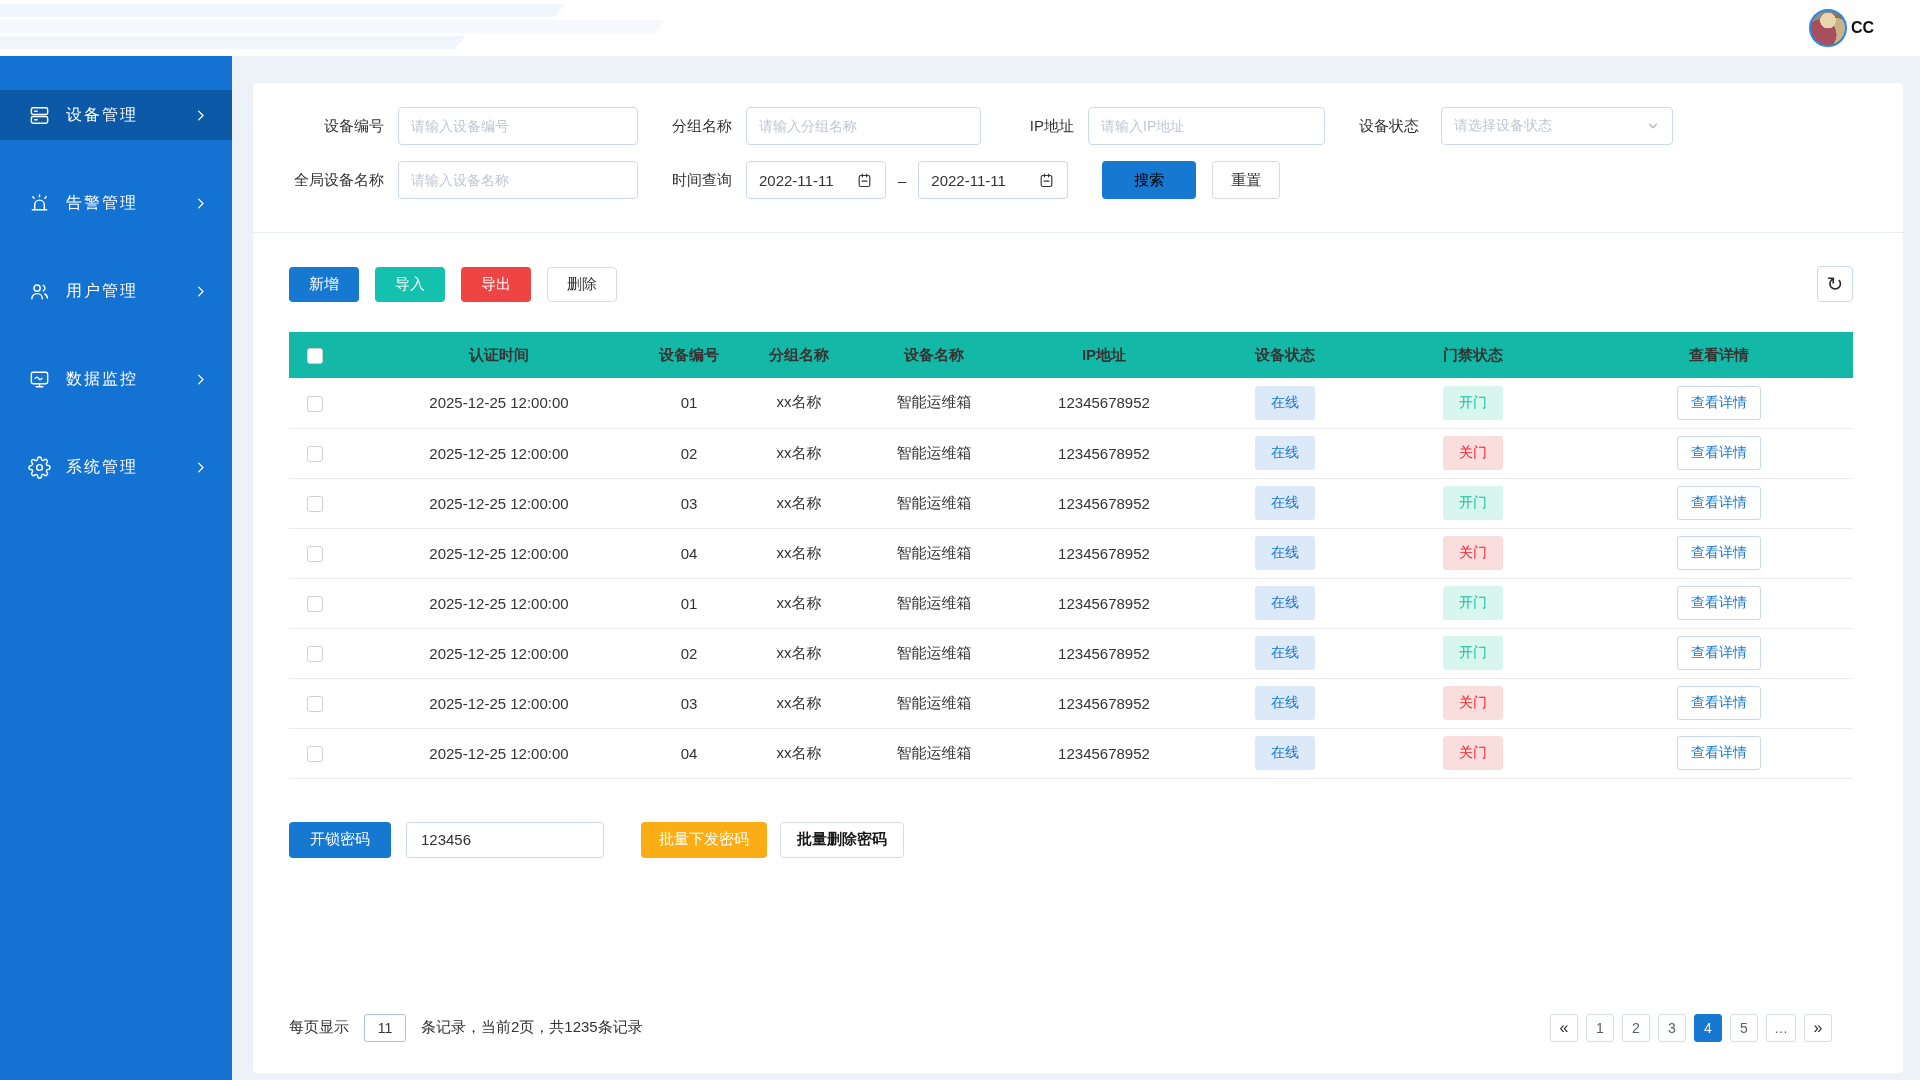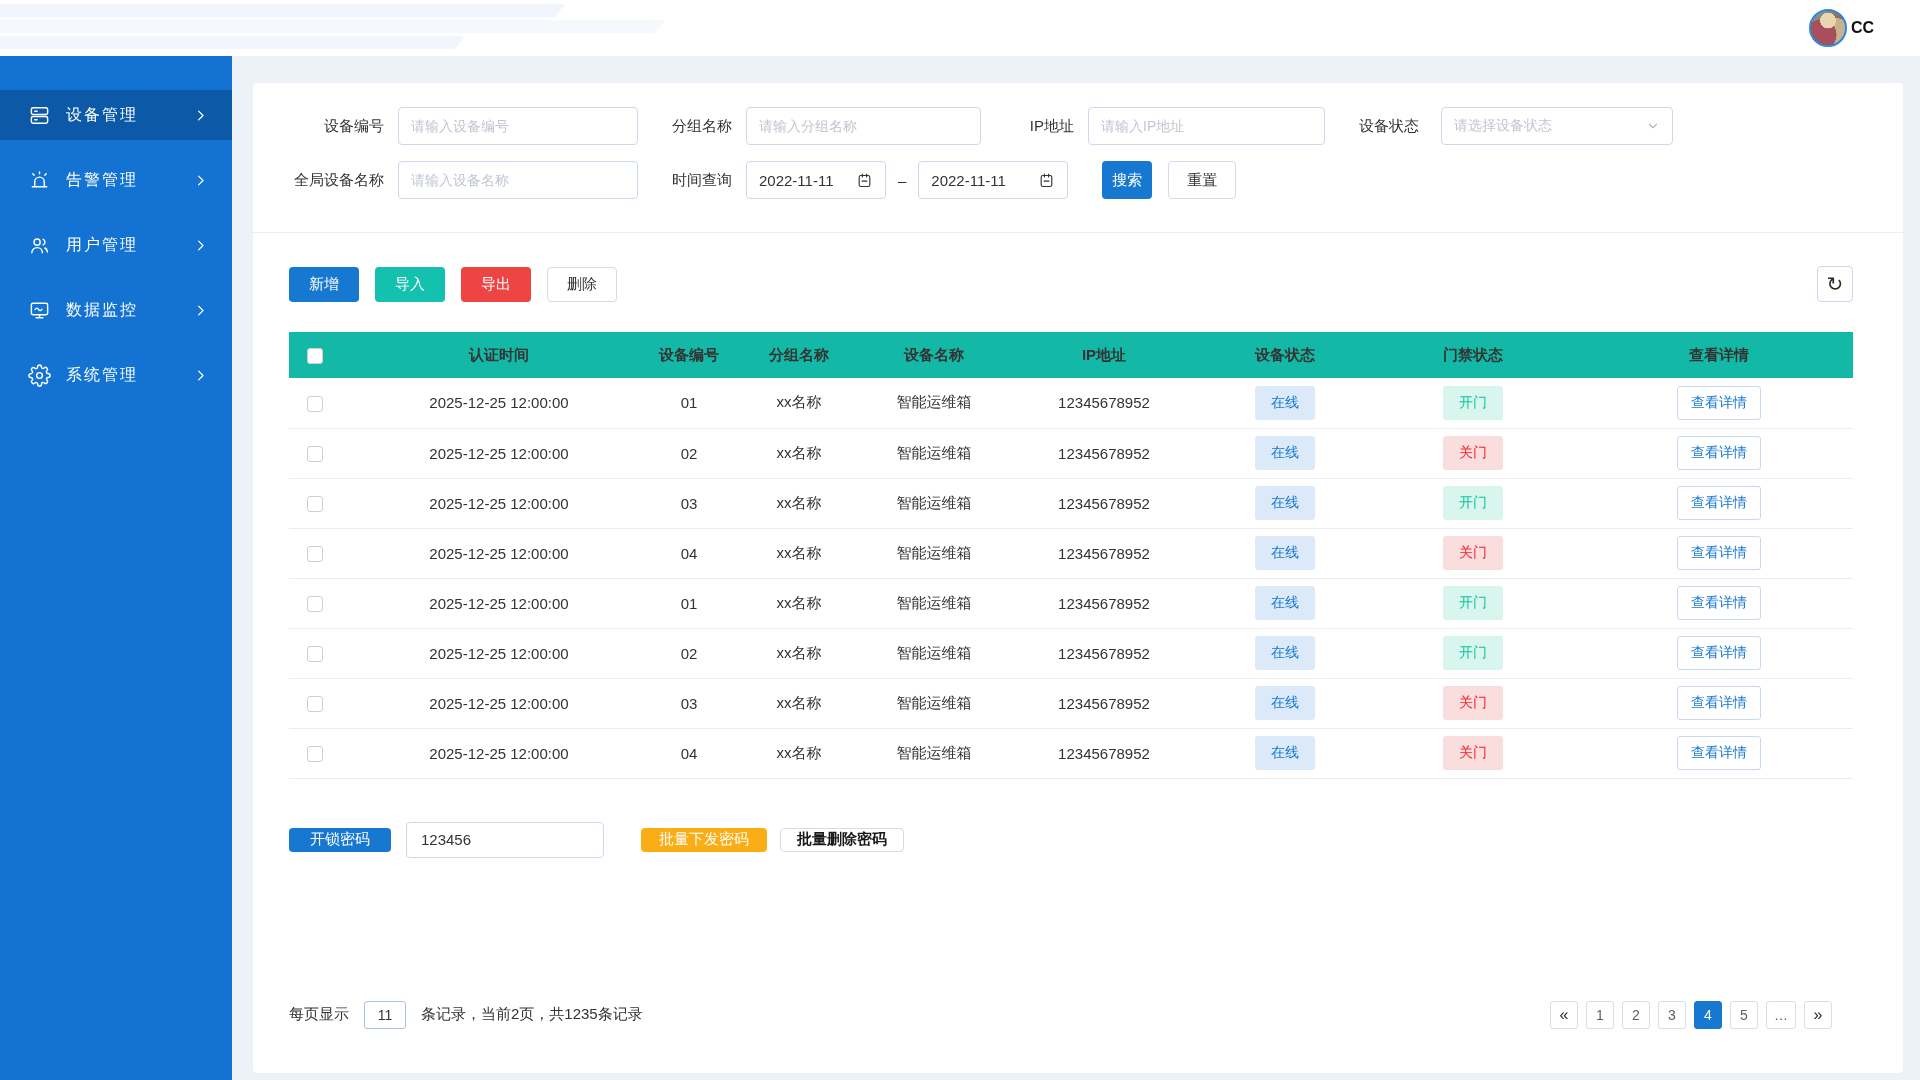--- a/index.html
+++ b/index.html
@@ -35,21 +35,21 @@
       linear-gradient(140deg, #7fa3b0 0%, #9c6b4f 45%, #7e4a45 100%);
     cursor:pointer;
   }
   .user-name { font-size:16px; font-weight:bold; color:#101010; }
 
   
   .layout { display:flex; height:1024px; }
   nav.sidebar { width:232px; flex-shrink:0; background:#1372d2; padding-top:34px; }
   .nav-item {
     height:50px; display:flex; align-items:center;
-    padding:0 24px 0 28px; margin-bottom:15px; color:#fff; cursor:pointer;
+    padding:0 24px 0 28px; margin-bottom:38px; color:#fff; cursor:pointer;
   }
   .nav-item.active { background:#0c59a8; }
   .nav-icon { width:23px; height:23px; display:flex; align-items:center; justify-content:center; }
   .nav-icon svg { width:23px; height:23px; }
   .nav-label { font-size:16px; margin-left:15px; flex:1; letter-spacing:2px; }
   .nav-chevron { display:flex; }
   .nav-chevron svg { width:15px; height:15px; }
 
   main { flex:1; padding:27px 17px 0 21px; }
   .card { background:#fff; border-radius:4px; height:990px; position:relative; }
@@ -79,21 +79,21 @@
     padding:0 12px; background:#fff; cursor:pointer;
   }
   .date-box .date-val { font-size:15px; color:#333; }
   .date-box svg { width:17px; height:17px; }
   .dw140 { width:140px; margin-left:14px; } .dw150 { width:150px; }
   .range-dash { margin:0 12px; color:#333; font-size:15px; }
   .btn {
     height:38px; border-radius:4px; font-size:15px; cursor:pointer;
     font-family:inherit; border:none;
   }
-  .btn-search { width:50px; background:#1778d1; color:#ffffff; margin-left:34px; }
+  .btn-search { width:94px; background:#1778d1; color:#000000; margin-left:34px; }
   .btn-reset { width:68px; background:#fff; border:1px solid #d4dcea; color:#333; margin-left:16px; }
 
   
   .toolbar { display:flex; align-items:center; margin:33px 50px 0 36px; }
   .t-btn {
     width:70px; height:35px; border-radius:4px; color:#fff; font-size:15px;
     border:none; margin-right:16px; cursor:pointer; font-family:inherit;
   }
   .t-add { background:#1778d1; }
   .t-import { background:#14c0ae; }
@@ -121,35 +121,35 @@
   .badge-online { background:#dbe9f9; color:#1778d1; }
   .badge-open { background:#d9f6ee; color:#13c2a1; }
   .badge-closed { background:#fadddd; color:#f5222d; }
   .detail-btn {
     border:1px solid #c9d8ee; background:#fff; color:#1778d1; font-size:14px;
     padding:7px 13px; border-radius:3px; cursor:pointer; font-family:inherit;
   }
 
   
   .pw-actions { display:flex; align-items:center; margin:43px 0 0 36px; }
-  .pw-btn { height:24px; border-radius:4px; font-size:15px; border:none; cursor:pointer; font-family:inherit; }
+  .pw-btn { height:36px; border-radius:4px; font-size:15px; border:none; cursor:pointer; font-family:inherit; }
   .pw-unlock { width:102px; background:#1778d1; color:#fff; }
   .pw-input {
     width:198px; height:36px; border:1px solid #ccd9ec; border-radius:4px;
     margin-left:15px; padding:0 14px; font-size:15px; color:#333; font-family:inherit; outline:none;
   }
   .pw-send { width:126px; background:#fbad15; color:#fff; margin-left:37px; }
   .pw-del { width:124px; background:#fff; border:1px solid #d4dcea; color:#1a1a1a; margin-left:13px; font-weight:bold; }
 
   
   .pagination-row { display:flex; align-items:center; justify-content:space-between; margin:143px 71px 0 36px; }
   .per-page { display:flex; align-items:center; font-size:15px; color:#333; }
   .per-page-input {
     width:42px; height:28px; border:1px solid #a9c3e6; border-radius:3px;
-    text-align:center; font-size:14px; color:#333; margin:0 15px; font-family:inherit; outline:none;
+    text-align:center; font-size:14px; color:#333; margin:13px 15px; font-family:inherit; outline:none;
   }
   .pager { display:flex; gap:8px; }
   .page-btn {
     min-width:28px; height:28px; border:1px solid #d9dee6; border-radius:3px;
     background:#fff; color:#5a5f66; font-size:14px; padding:0 7px; cursor:pointer;
     display:flex; align-items:center; justify-content:center; font-family:inherit;
   }
   .page-btn.nav { font-size:16px; color:#2b2b2b; }
   .page-btn.active { background:#1778d1; border-color:#1778d1; color:#fff; }
 </style>

